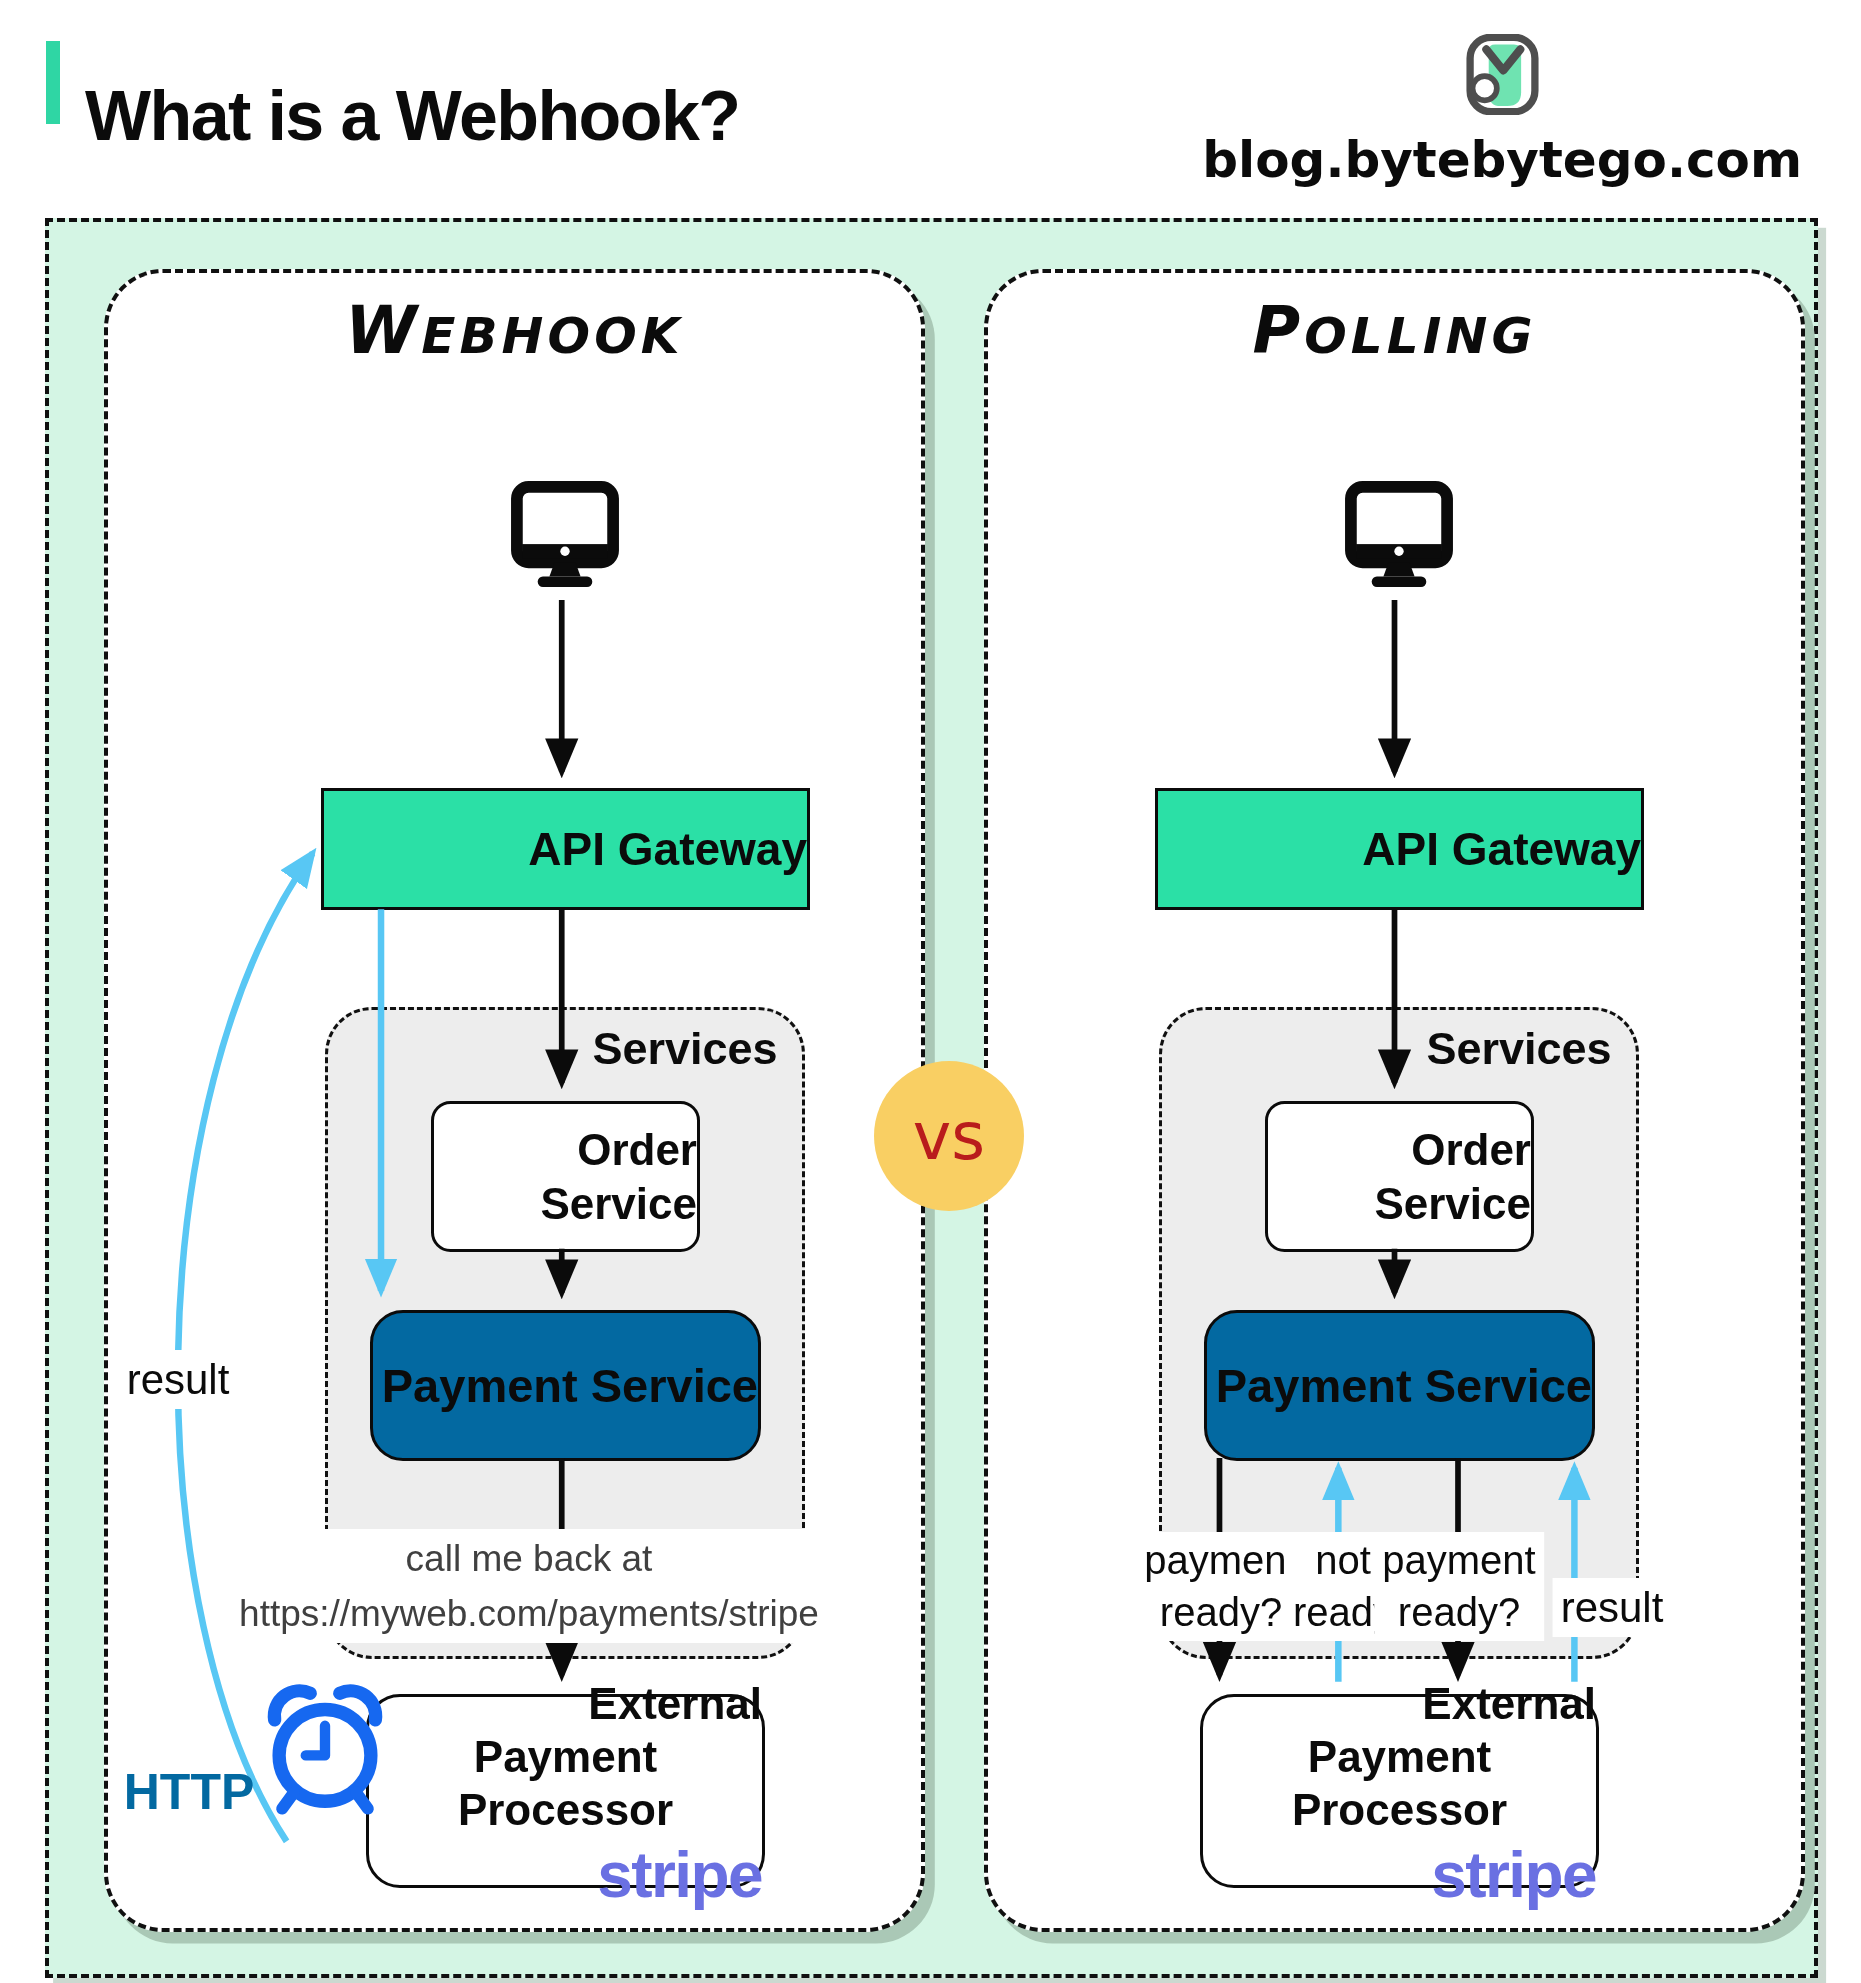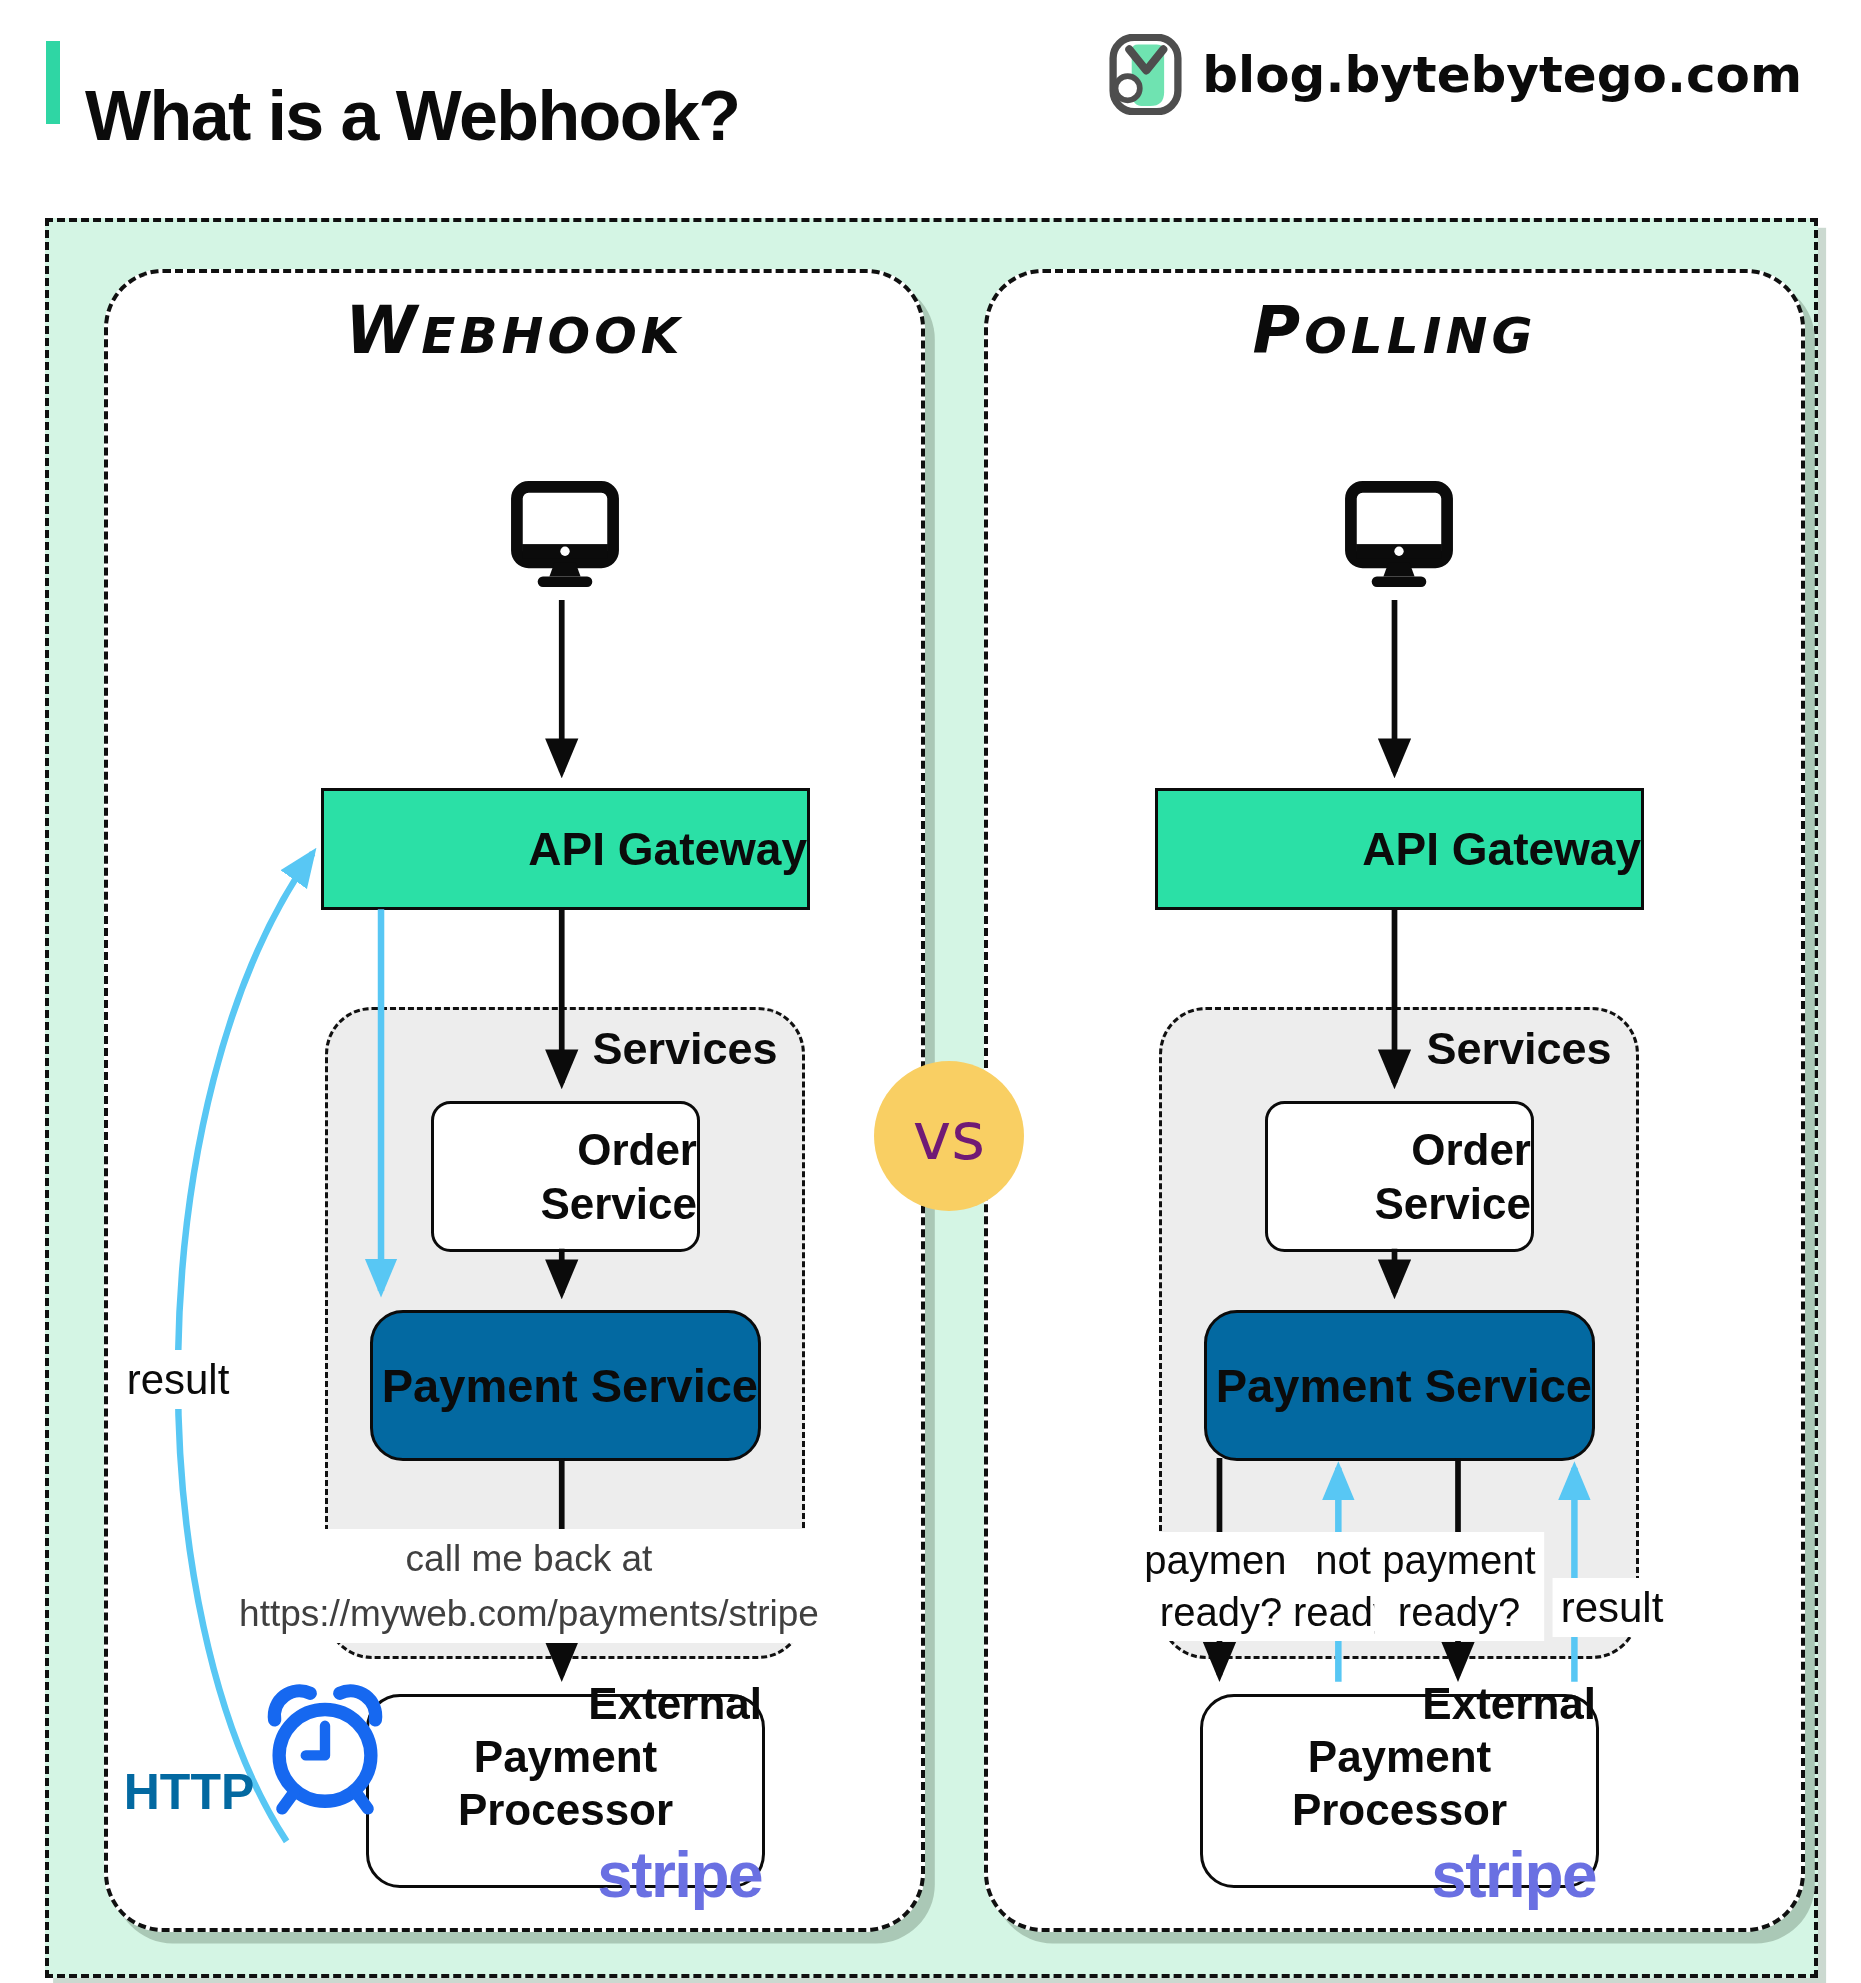--- a/index.html
+++ b/index.html
@@ -6,21 +6,21 @@
   .canvas{
     position:relative; width:1861px; height:1983px; background:#ffffff;
     font-family:"Liberation Sans", sans-serif; color:#0b0b0b; overflow:hidden;
   }
   
   .accent-bar{position:absolute; left:46px; top:41px; width:14px; height:83px; background:#2fd6a4;}
   .page-title{
     position:absolute; left:85px; top:29px; font-size:70px; font-weight:bold;
     letter-spacing:-1.6px; white-space:nowrap;
   }
-  .site{position:absolute; right:59px; top:34px; display:flex; align-items:center; gap:16.3px;}
+  .site{position:absolute; right:59px; top:34px; display:flex; align-items:center; gap:16.3px;flex-direction:column;}
   .site-logo{width:81px; height:81px;}
   .site-text{font-size:50px; font-weight:bold; letter-spacing:0px; font-family:"DejaVu Sans", sans-serif;}
   
   .board{
     position:absolute; left:45px; top:218px; width:1773px; height:1760px;
     background:#d4f5e4; border:4.1px dashed #101010; box-sizing:border-box;
     box-shadow:8.1px 9.8px 0 rgba(160,186,170,0.55);
   }
   
   .panel{
@@ -56,21 +56,21 @@
   .lbl{
     position:absolute; transform:translateX(-50%); background:#ffffff;
     text-align:center; font-size:40px; line-height:1.32; padding:1.6px 8.1px; white-space:nowrap;
   }
   .lbl-callback{color:#404040; font-size:37px; line-height:1.5;}
   .lbl-http{color:#0369a1; font-weight:bold; font-size:50px; background:transparent;}
   
   .vs-badge{
     position:absolute; left:874px; top:1061px; width:150px; height:150px; border-radius:50%;
     background:#f9cf63; display:flex; align-items:center; justify-content:center;
-    font-size:65px; font-family:"DejaVu Sans", sans-serif; color:#701a75;
+    font-size:65px; font-family:"DejaVu Sans", sans-serif; color:#b91c1c;
   }
   
   .arrows{position:absolute; left:0; top:0; pointer-events:none;}
   .clock-icon{position:absolute; left:251px; top:1668px; width:148px; height:160px;}
 </style>
 </head>
 <body>
 
 <div class="canvas">
 

